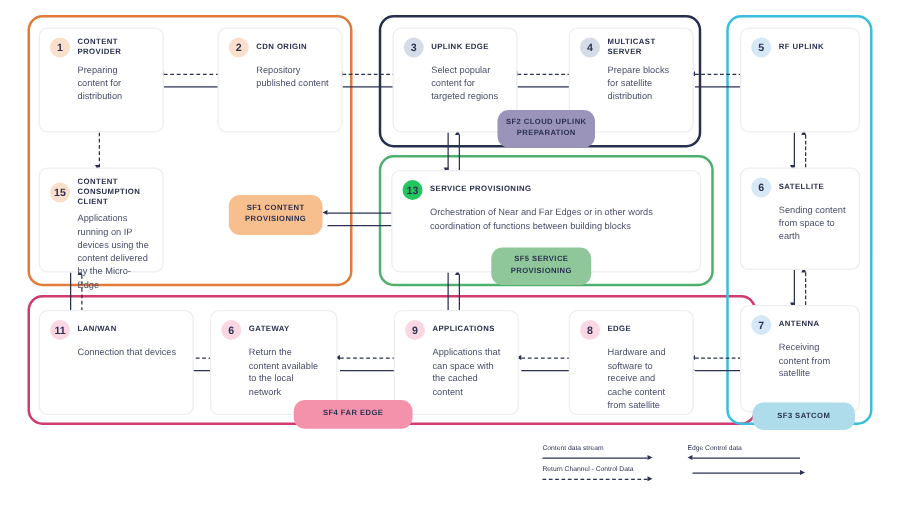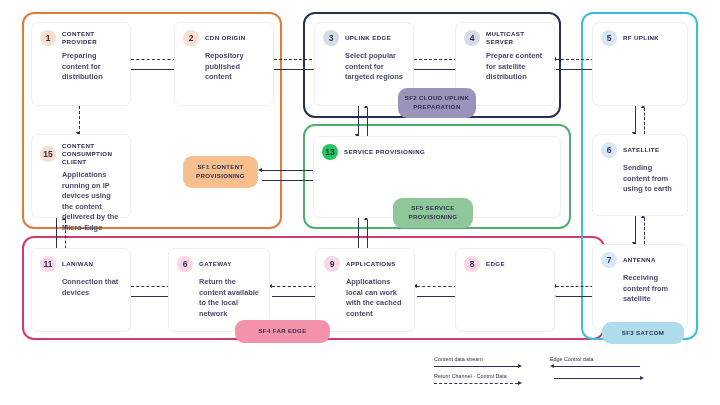--- a/index.html
+++ b/index.html
@@ -38,21 +38,21 @@
   .b-navy{background:#D5DCE8;}
   .b-green{background:#22c55e;}
   .b-blue{background:#D6E7F5;}
   .b-pink{background:#FBD7E3;}
   .node-title{
     font-size:6.2px;font-weight:bold;letter-spacing:.35px;
     color:#2B3150;line-height:1.25;text-transform:uppercase;
   }
   .node-desc{
     font-size:7.4px;line-height:1.42;color:#4A4F6B;
-    padding-left:22px;padding-right:2px;font-weight:bold;
+    padding-left:22px;padding-right:2px;
   }
   .node-desc.wide{padding-left:22px;}
 
   
   .pill{
     position:absolute;box-sizing:border-box;
     border-radius:9px;
     display:flex;align-items:center;justify-content:center;
     text-align:center;
     font-size:6.1px;font-weight:bold;letter-spacing:.35px;
@@ -187,90 +187,92 @@
       <div class="node-title">UPLINK EDGE</div>
     </div>
     <div class="node-desc">Select popular content for targeted regions</div>
   </div>
 
   <div class="node" style="left:455px;top:22px;width:100px;height:84px;">
     <div class="node-head">
       <div class="badge b-navy">4</div>
       <div class="node-title">MULTICAST SERVER</div>
     </div>
-    <div class="node-desc">Prepare content for satellite distribution</div>
+    <div class="node-desc">Prepare blocks for satellite distribution</div>
   </div>
 
   <div class="node" style="left:592px;top:22px;width:96px;height:84px;">
     <div class="node-head">
       <div class="badge b-blue">5</div>
       <div class="node-title">RF UPLINK</div>
     </div>
   </div>
 
   <div class="node" style="left:592px;top:134px;width:96px;height:82px;">
     <div class="node-head">
       <div class="badge b-blue">6</div>
       <div class="node-title">SATELLITE</div>
     </div>
-    <div class="node-desc">Sending content from using to earth</div>
+    <div class="node-desc">Sending content from space to earth</div>
   </div>
 
   <div class="node" style="left:592px;top:244px;width:96px;height:86px;">
     <div class="node-head">
       <div class="badge b-blue">7</div>
       <div class="node-title">ANTENNA</div>
     </div>
     <div class="node-desc">Receiving content from satellite</div>
   </div>
 
   <div class="node" style="left:455px;top:248px;width:100px;height:84px;">
     <div class="node-head">
       <div class="badge b-pink">8</div>
       <div class="node-title">EDGE</div>
     </div>
+    <div class="node-desc">Hardware and software to receive and cache content from satellite</div>
   </div>
 
   <div class="node" style="left:315px;top:248px;width:100px;height:84px;">
     <div class="node-head">
       <div class="badge b-pink">9</div>
       <div class="node-title">APPLICATIONS</div>
     </div>
-    <div class="node-desc">Applications local can work with the cached content</div>
+    <div class="node-desc">Applications that can space with the cached content</div>
   </div>
 
   <div class="node" style="left:168px;top:248px;width:102px;height:84px;">
     <div class="node-head">
       <div class="badge b-pink">6</div>
       <div class="node-title">GATEWAY</div>
     </div>
     <div class="node-desc">Return the content available to the local network</div>
   </div>
 
-  <div class="node" style="left:31px;top:248px;width:100px;height:84px;">
+  <div class="node" style="left:31px;top:248px;width:124px;height:84px;">
     <div class="node-head">
       <div class="badge b-pink">11</div>
       <div class="node-title">LAN/WAN</div>
     </div>
     <div class="node-desc">Connection that devices</div>
   </div>
 
   <div class="node" style="left:31px;top:134px;width:100px;height:84px;">
     <div class="node-head">
       <div class="badge b-orange">15</div>
       <div class="node-title">CONTENT CONSUMPTION CLIENT</div>
     </div>
     <div class="node-desc">Applications running on IP devices using the content delivered by the Micro-Edge</div>
   </div>
 
   <div class="node" style="left:313px;top:136px;width:248px;height:82px;">
     <div class="node-head">
       <div class="badge b-green">13</div>
       <div class="node-title">SERVICE PROVISIONING</div>
     </div>
+    <div class="node-desc wide">Orchestration of Near and Far Edges or in other words coordination of functions between building blocks</div>
   </div>
 
   <div class="pill p-orange" style="left:183px;top:156px;width:75px;height:32px;">SF1 CONTENT PROVISIONING</div>
   <div class="pill p-purple" style="left:398px;top:88px;width:78px;height:30px;">SF2 CLOUD UPLINK PREPARATION</div>
   <div class="pill p-green" style="left:393px;top:198px;width:80px;height:30px;">SF5 SERVICE PROVISIONING</div>
   <div class="pill p-pink" style="left:235px;top:320px;width:95px;height:23px;">SF4 FAR EDGE</div>
   <div class="pill p-blue" style="left:602px;top:322px;width:82px;height:22px;">SF3 SATCOM</div>
 
   <div id="legend">
     <div class="lg-text" style="left:4px;top:0px;">Content data stream</div>

